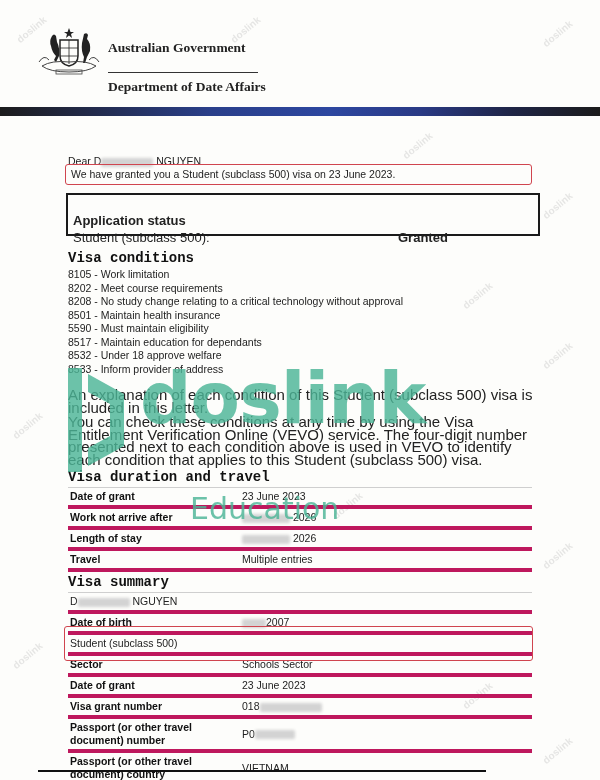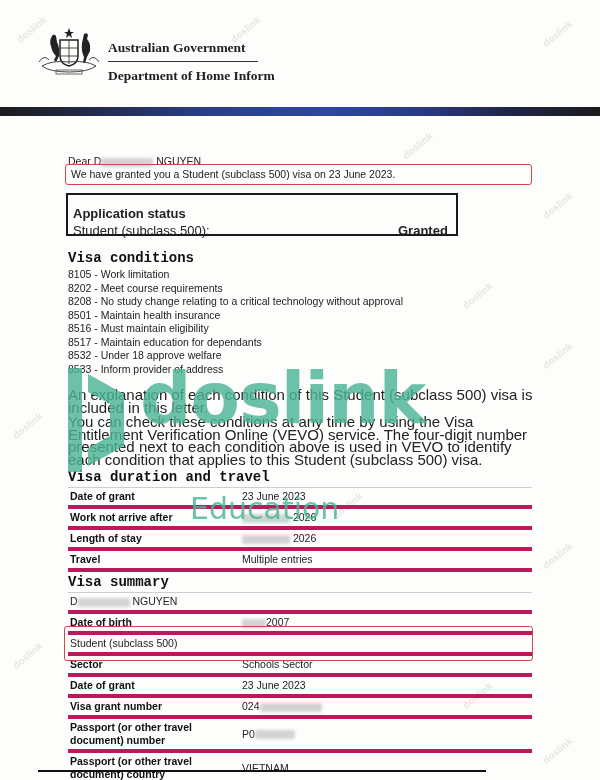--- a/index.html
+++ b/index.html
@@ -9,35 +9,35 @@
     font-family: "Liberation Sans", "DejaVu Sans", sans-serif;
     color: #222;
     position: relative;
   }
   .page { position: relative; width: 600px; height: 780px; }
 
   
   .header { position: absolute; left: 0; top: 0; width: 600px; height: 105px; }
   .crest { position: absolute; left: 34px; top: 26px; width: 70px; height: 56px; }
   .gov-text { position: absolute; left: 108px; top: 40px; font-family: "Liberation Serif", "DejaVu Serif", serif; }
-  .gov-line1 { font-size: 13.5px; font-weight: bold; color: #222; padding-bottom: 5px; border-bottom: 1px solid #333; width: 150px; }
+  .gov-line1 { font-size: 13.5px; font-weight: bold; color: #222; padding-bottom: 16px; border-bottom: 1px solid #333; width: 150px; }
   .gov-line2 { font-size: 13.5px; font-weight: bold; color: #222; margin-top: 6px; }
   .topbar {
     position: absolute; left: 0; top: 107px; width: 600px; height: 9px;
     background: linear-gradient(to right, #1c1c1c 0%, #222a4a 15%, #2a3f8a 35%, #2d47a0 55%, #2a3a85 70%, #1f2547 85%, #1b1b1b 100%);
   }
   .greeting { position: absolute; left: 68px; top: 143px; font-size: 10.5px; margin-top: 12px; }
   .blur { display: inline-block; background: #d3d3d3; filter: blur(1.5px); height: 9px; vertical-align: middle; border-radius: 2px; }
   .granted-box {
     position: absolute; left: 65px; top: 164px; width: 467px; height: 21px;
     border: 1px solid #d0454f; border-radius: 3px; padding: 3px 5px; font-size: 10.5px;
   }
   .status-box {
-    position: absolute; left: 66px; top: 193px; width: 392px; height: 43px;
-    border: 2px solid #1a1a1a; padding: 11px 5px;
+    position: absolute; left: 66px; top: 193px; width: 474px; height: 43px;
+    border: 2px solid #1a1a1a; padding: 18px 5px;
   }
   .status-title { font-size: 13px; font-weight: bold; line-height: 16px; }
   .status-row { font-size: 13px; line-height: 18px; position: relative; }
   .status-value { position: absolute; left: 325px; top: 0; font-weight: bold; }
 
   .section-title { position: absolute; left: 68px; font-size: 14px; font-weight: bold; color: #111; font-family: Liberation Mono, monospace; }
   .cond-list { position: absolute; left: 68px; top: 268px; font-size: 10.5px; line-height: 13.5px; }
   .para { position: absolute; left: 68px; font-size: 15px; line-height: 12.5px; width: 470px; }
 
   .table { position: absolute; left: 68px; width: 464px; font-size: 10.5px; }
@@ -99,21 +99,21 @@
       <line x1="26" y1="22" x2="44" y2="22" stroke="#222" stroke-width="0.8"></line>
       <line x1="26" y1="30" x2="44" y2="30" stroke="#222" stroke-width="0.8"></line>
       <path d="M18,10 q2,-3 4,0 l1,6 q3,6 2,14 l-3,6 l-2,-2 l2,-4 q-4,-4 -5,-10 q-2,-5 1,-10z" fill="#222"></path>
       <path d="M50,8 q3,-2 4,1 l-1,4 q4,4 3,12 l-3,6 l-2,6 h-2 l1,-6 q-3,-6 -2,-14z" fill="#222"></path>
       <path d="M8,40 q10,-6 27,-4 q17,-2 27,4 q-8,6 -27,6 q-19,0 -27,-6z" fill="none" stroke="#444" stroke-width="1"></path>
       <path d="M5,36 q5,-8 10,-2 M65,36 q-5,-8 -10,-2" stroke="#444" stroke-width="1" fill="none"></path>
       <rect x="22" y="44" width="26" height="4" fill="none" stroke="#444" stroke-width="0.8"></rect>
     </svg>
     <div class="gov-text">
       <div class="gov-line1">Australian Government</div>
-      <div class="gov-line2">Department of Home Inform</div>
+      <div class="gov-line2">Department of Date Affairs</div>
     </div>
   </div>
   <div class="topbar"></div>
 
   <div class="greeting">
     <span>Dear D</span><span class="blur" style="width:52px"></span>
     <span>NGUYEN</span>
   </div>
 
   <div class="granted-box">
@@ -127,21 +127,21 @@
       <span class="status-value">Granted</span>
     </div>
   </div>
 
   <div class="section-title" style="top:250px">Visa conditions</div>
   <div class="cond-list">
     <div>8105 - Work limitation</div>
     <div>8202 - Meet course requirements</div>
     <div>8208 - No study change relating to a critical technology without approval</div>
     <div>8501 - Maintain health insurance</div>
-    <div>8516 - Must maintain eligibility</div>
+    <div>5590 - Must maintain eligibility</div>
     <div>8517 - Maintain education for dependants</div>
     <div>8532 - Under 18 approve welfare</div>
     <div>8533 - Inform provider of address</div>
   </div>
 
   <div class="para" style="top:389px">An explanation of each condition of this Student (subclass 500) visa is included in this letter.</div>
   <div class="para" style="top:416px">You can check these conditions at any time by using the Visa Entitlement Verification Online (VEVO) service. The four-digit number presented next to each condition above is used in VEVO to identify each condition that applies to this Student (subclass 500) visa.</div>
 
   <div class="section-title" style="top:469px">Visa duration and travel</div>
   <div class="table" style="top:487px">
@@ -178,21 +178,21 @@
     <div class="row">
       <div class="label">Sector</div>
       <div class="value">Schools Sector</div>
     </div>
     <div class="row">
       <div class="label">Date of grant</div>
       <div class="value">23 June 2023</div>
     </div>
     <div class="row">
       <div class="label">Visa grant number</div>
-      <div class="value"><span>024</span><span class="blur" style="width:62px"></span></div>
+      <div class="value"><span>018</span><span class="blur" style="width:62px"></span></div>
     </div>
     <div class="row" style="min-height:31px">
       <div class="label">Passport (or other travel document) number</div>
       <div class="value"><span>P0</span><span class="blur" style="width:40px"></span></div>
     </div>
     <div class="row" style="min-height:31px">
       <div class="label">Passport (or other travel document) country</div>
       <div class="value">VIETNAM</div>
     </div>
   </div>

